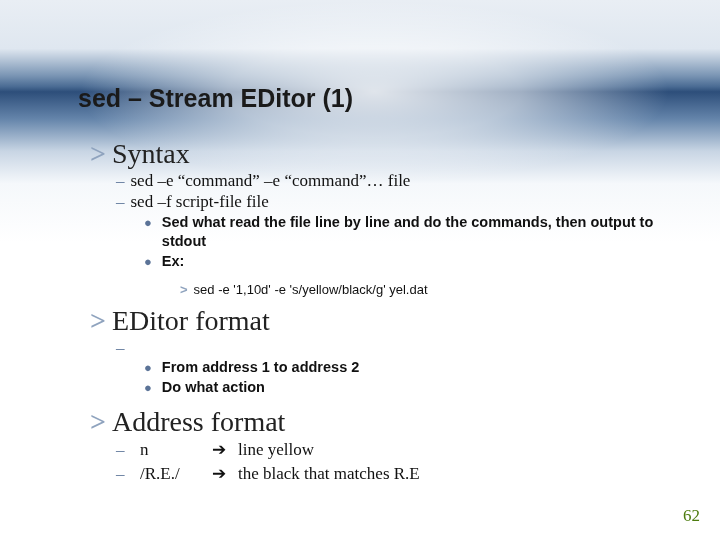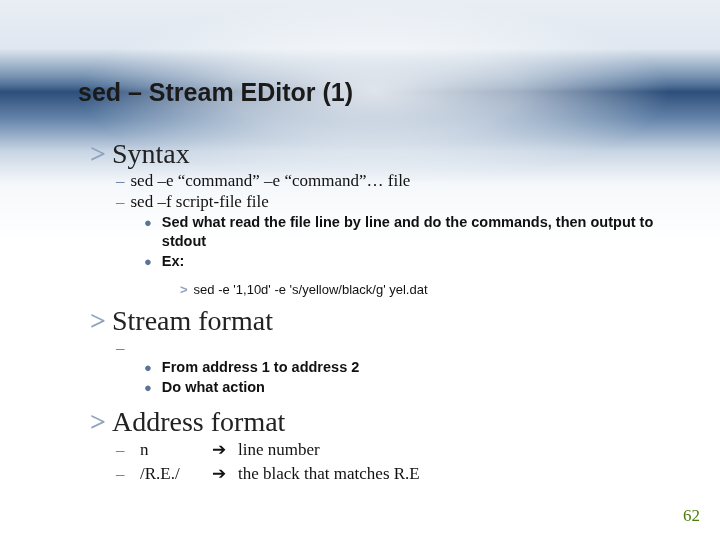--- a/index.html
+++ b/index.html
@@ -18,21 +18,21 @@
         #c8d5e4 28%,
         #f5f8fb 34%,
         #ffffff 45%,
         #ffffff 100%);
     position:relative;
     color:#111;
     overflow:hidden;
   }
   .title{
     position:absolute;
-    left:78px;top:78px;
+    left:78px;top:84px;
     font-size:25px;
     font-weight:bold;
     color:#1a1a1a;
     font-family:Verdana,Geneva,sans-serif;
   }
   .content{
     position:absolute;
     left:90px;top:138px;right:40px;
     font-size:15px;
   }
@@ -84,21 +84,21 @@
   </div>
   <div class="bulletrow">
     <span class="dot">●</span>
     <span class="boldv">Ex:</span>
   </div>
   <div class="exline">
     <span class="exchev">&gt;</span><span class="extext">sed -e '1,10d' -e 's/yellow/black/g' yel.dat</span>
   </div>
 
   <div class="h1line section">
-    <span class="chev">&gt;</span><span>Stream format</span>
+    <span class="chev">&gt;</span><span>EDitor format</span>
   </div>
   <div class="sub1">
     <div class="row">
         <span class="dash">–</span>
       </div>
   </div>
   <div class="bulletrow">
     <span class="dot">●</span>
     <span class="boldv">From address 1 to address 2</span>
   </div>
@@ -108,21 +108,21 @@
   </div>
 
   <div class="h1line section">
     <span class="chev">&gt;</span><span>Address format</span>
   </div>
   <div class="tbl">
     <div class="trow">
       <span class="c1 dash">–</span>
       <span class="c2">n</span>
       <span class="c3">➔</span>
-      <span>line number</span>
+      <span>line yellow</span>
     </div>
     <div class="trow">
       <span class="c1 dash">–</span>
       <span class="c2">/R.E./</span>
       <span class="c3">➔</span>
       <span>the black that matches R.E</span>
     </div>
   </div>
 
 </div>

